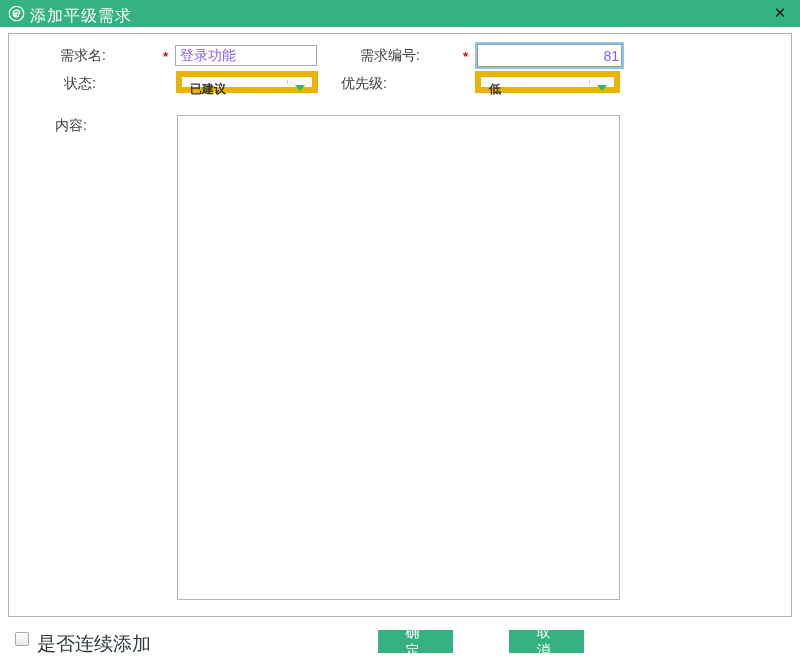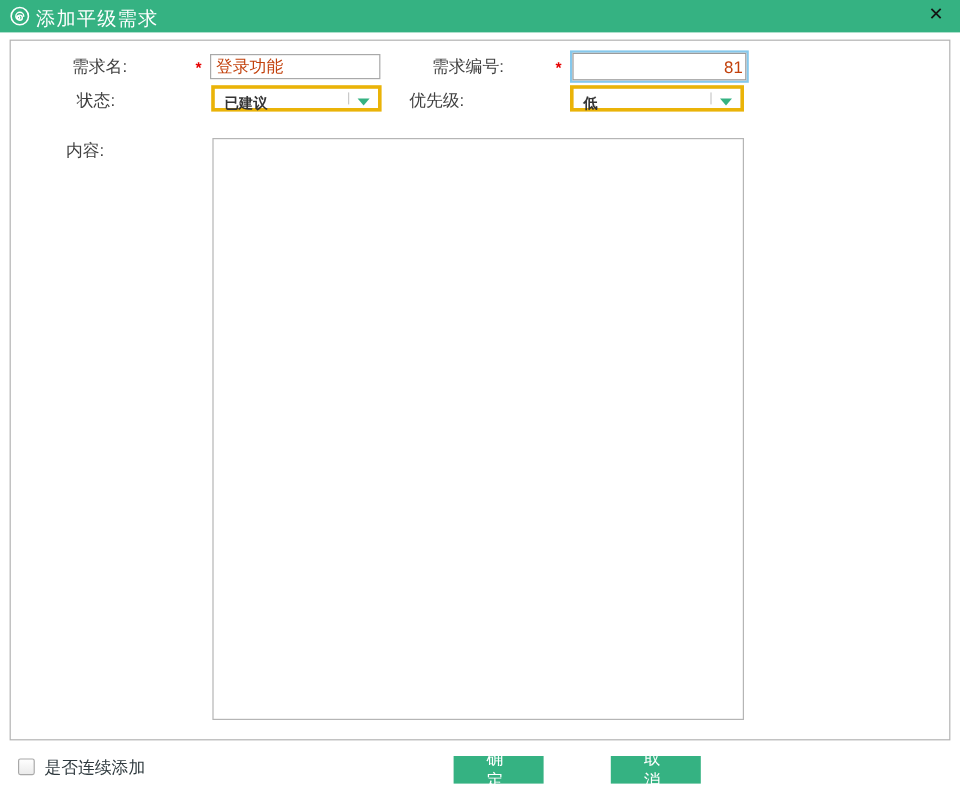--- a/index.html
+++ b/index.html
@@ -15,42 +15,42 @@
   .close-btn{position:absolute;right:11px;top:4px;width:18px;height:18px;
     font-size:15px;font-weight:900;color:#141414;text-align:center;line-height:18px;cursor:pointer;}
   
   .panel{position:absolute;left:8px;top:33px;width:784px;height:584px;
     border:1px solid #b3b3b3;background:#ffffff;box-sizing:border-box;}
   
   .lbl{position:absolute;font-size:14px;color:#3f3f3f;text-align:left;white-space:nowrap;}
   .req{position:absolute;font-size:13px;font-weight:bold;color:#e60000;}
   
   .txt{position:absolute;box-sizing:border-box;border:1px solid #a9a9a9;
-    font-size:14px;color:#c2410c;padding:0 2px 0 4px;outline:none;background:#fff;
+    font-size:14px;color:#8b5cf6;padding:0 2px 0 4px;outline:none;background:#fff;
     font-family:"Liberation Sans","DejaVu Sans",sans-serif;}
   .focus-wrap{position:absolute;left:475px;top:42px;width:149px;height:27px;
     border:2px solid #85c8ec;box-sizing:border-box;background:#fff;}
   .focus-wrap .txt{position:static;width:100%;height:100%;border:1px solid #9b9b9b;text-align:right;}
   
-  .dd{position:absolute;height:22px;border:3px solid #eab308;box-sizing:border-box;
+  .dd{position:absolute;height:22px;border:6px solid #eab308;box-sizing:border-box;
     background:#ffffff;cursor:pointer;}
   .dd-value{position:absolute;left:8px;top:4px;font-size:12px;font-weight:bold;color:#333;}
   .dd-sep{position:absolute;right:24px;top:3px;bottom:3px;width:1px;background:#c9c9c9;}
   .dd-arrow{position:absolute;right:7px;top:8px;width:0;height:0;
     border-left:5px solid transparent;border-right:5px solid transparent;
     border-top:6px solid #35b282;}
   
   .content-area{position:absolute;left:177px;top:115px;width:443px;height:485px;
     border:1px solid #b5b5b5;box-sizing:border-box;resize:none;outline:none;
     font-size:14px;font-family:"Liberation Sans","DejaVu Sans",sans-serif;}
   
   .checkbox{position:absolute;left:15px;top:632px;width:14px;height:14px;
     border:1px solid #a8a8a8;border-radius:2px;box-sizing:border-box;
     background:linear-gradient(#fefefe,#ebebeb);cursor:pointer;}
-  .checkbox-label{position:absolute;left:37px;top:631px;font-size:14px;color:#2f3a3f;}
+  .checkbox-label{position:absolute;left:37px;top:631px;font-size:19px;color:#2f3a3f;}
   .btn{position:absolute;top:630px;width:75px;height:23px;background:#35b282;
     color:#ffffff;font-size:14px;border:none;cursor:pointer;
     display:flex;align-items:center;justify-content:center;
     letter-spacing:15px;padding-left:15px;box-sizing:border-box;
     font-family:"Liberation Sans","DejaVu Sans",sans-serif;}
   .btn-ok{left:378px;}
   .btn-cancel{left:463px;margin-left:46px;}
 </style>
 </head>
 <body>

